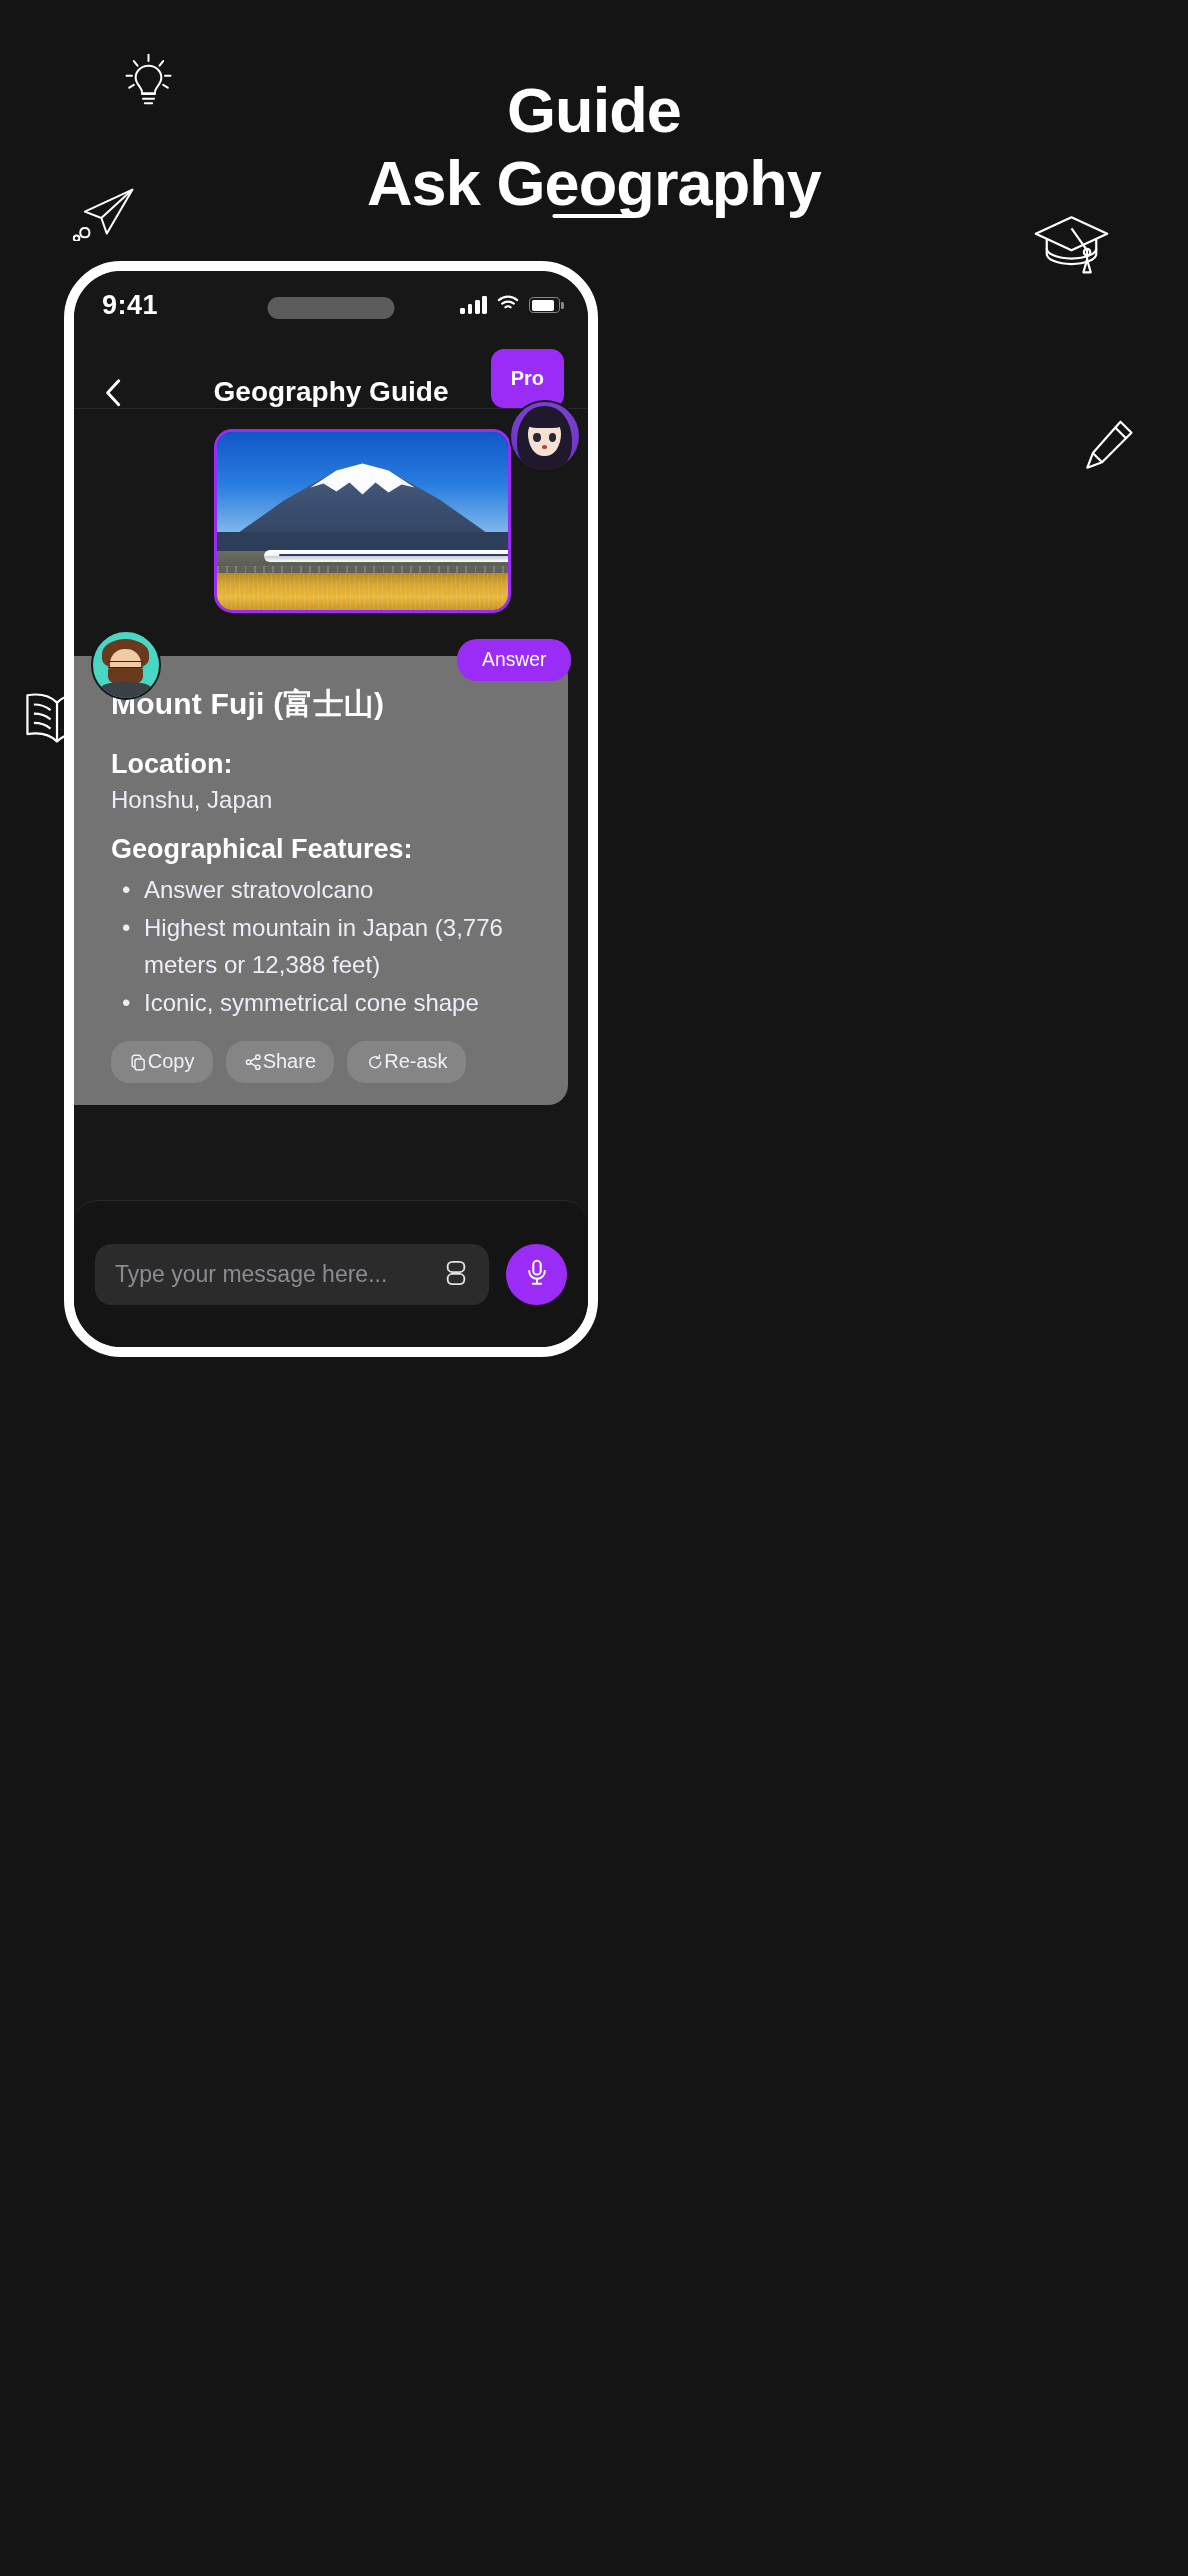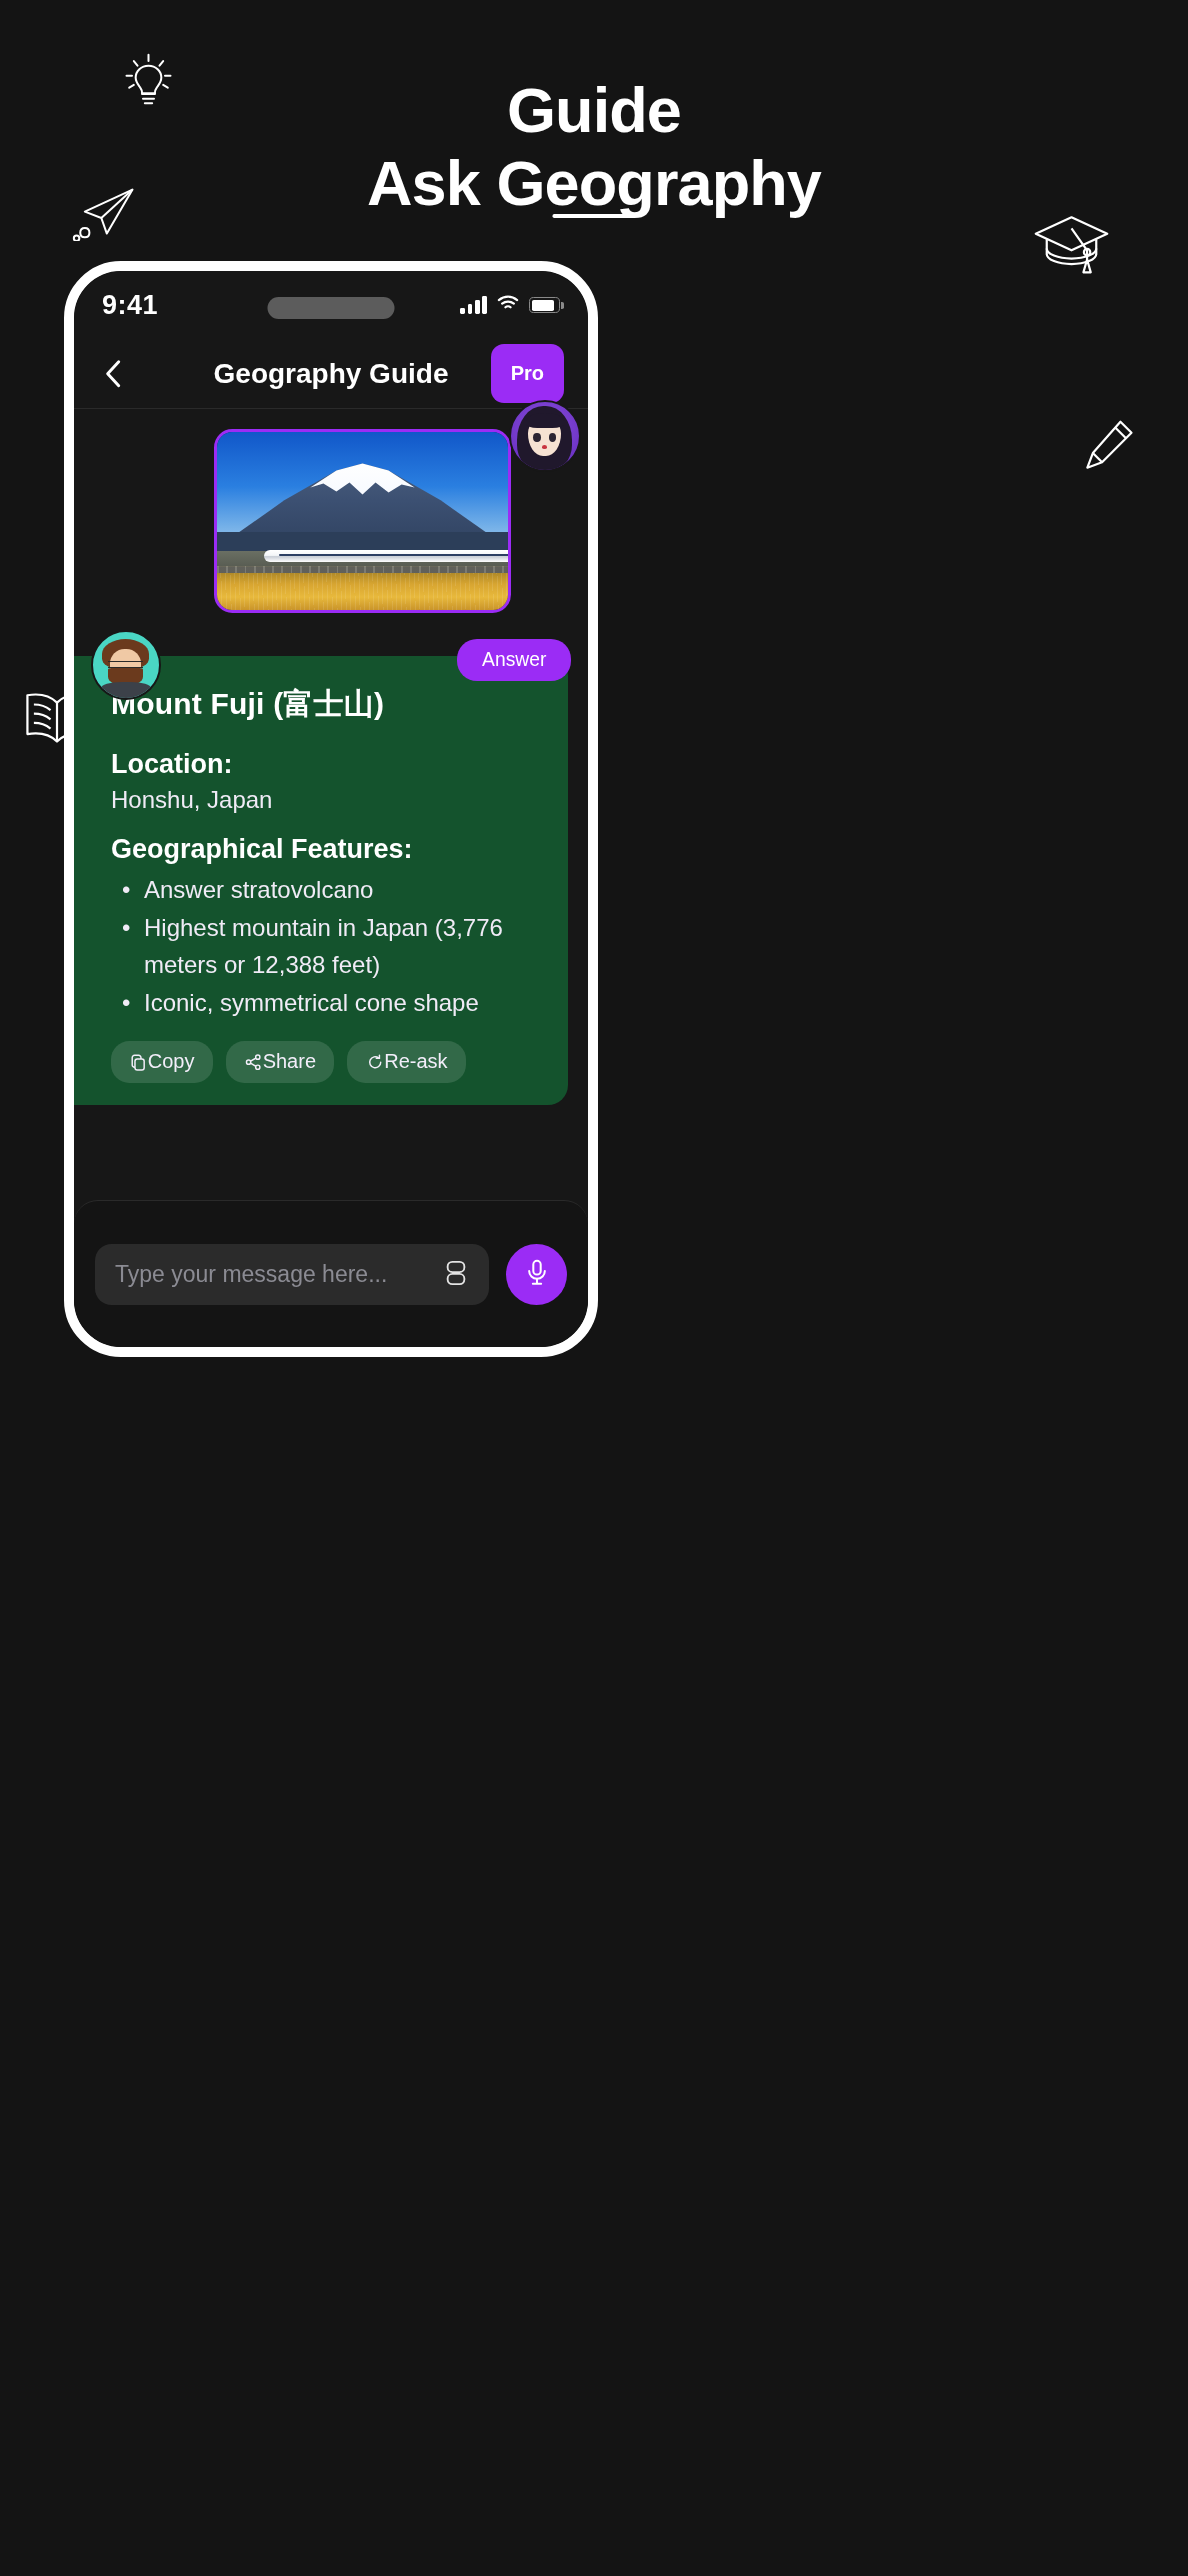--- a/index.html
+++ b/index.html
@@ -68,21 +68,21 @@
   }
   .batt::after{
     content:""; position:absolute; right:-4.6px; top:4.6px; width:2.8px; height:6.4px;
     background:#8a8a8a; border-radius:0 1.8px 1.8px 0;
   }
   .batt span{ display:block; height:100%; width:88%; background:#fff; border-radius:1.8px; }
 
   
   .navbar{
     position:absolute; top:68px; left:0; right:0; height:70px;
-    display:flex; align-items:center; padding:0 24px;
+    display:flex; align-items:flex-end; padding:0 24px;
     border-bottom:0.9px solid #2a2a2a;
   }
   .nav-back{ width:31px; height:31px; display:flex; align-items:center; justify-content:center; cursor:pointer; }
   .nav-title{
     position:absolute; left:0; right:0; text-align:center;
     color:#fff; font-size:28px; font-weight:bold; pointer-events:none;
   }
   .pro-btn{
     margin-left:auto; background:#9B2CF5; color:#fff;
     font-size:20px; font-weight:bold;
@@ -176,21 +176,21 @@
   
   .answer-badge{
     position:absolute; right:16.6px; top:230px;
     background:#9B2CF5; color:#fff;
     font-size:19.3px; padding:10px 25px; border-radius:20px; z-index:4;
   }
 
   
   .answer-card{
     position:absolute; left:0; right:20px; top:247px;
-    background:#14532d;
+    background:#737373;
     border-radius:0 20px 20px 0;
     padding:28px 26px 22px 37px;
   }
   .av-user{
     position:absolute; left:16.6px; top:221px; width:70px; height:70px;
     border-radius:50%; overflow:hidden; background:#4ad6c4;
     border:2.8px solid #171717; z-index:6;
   }
   .av-user .hair{
     position:absolute; left:14%; top:10%; width:72%; height:46%;

